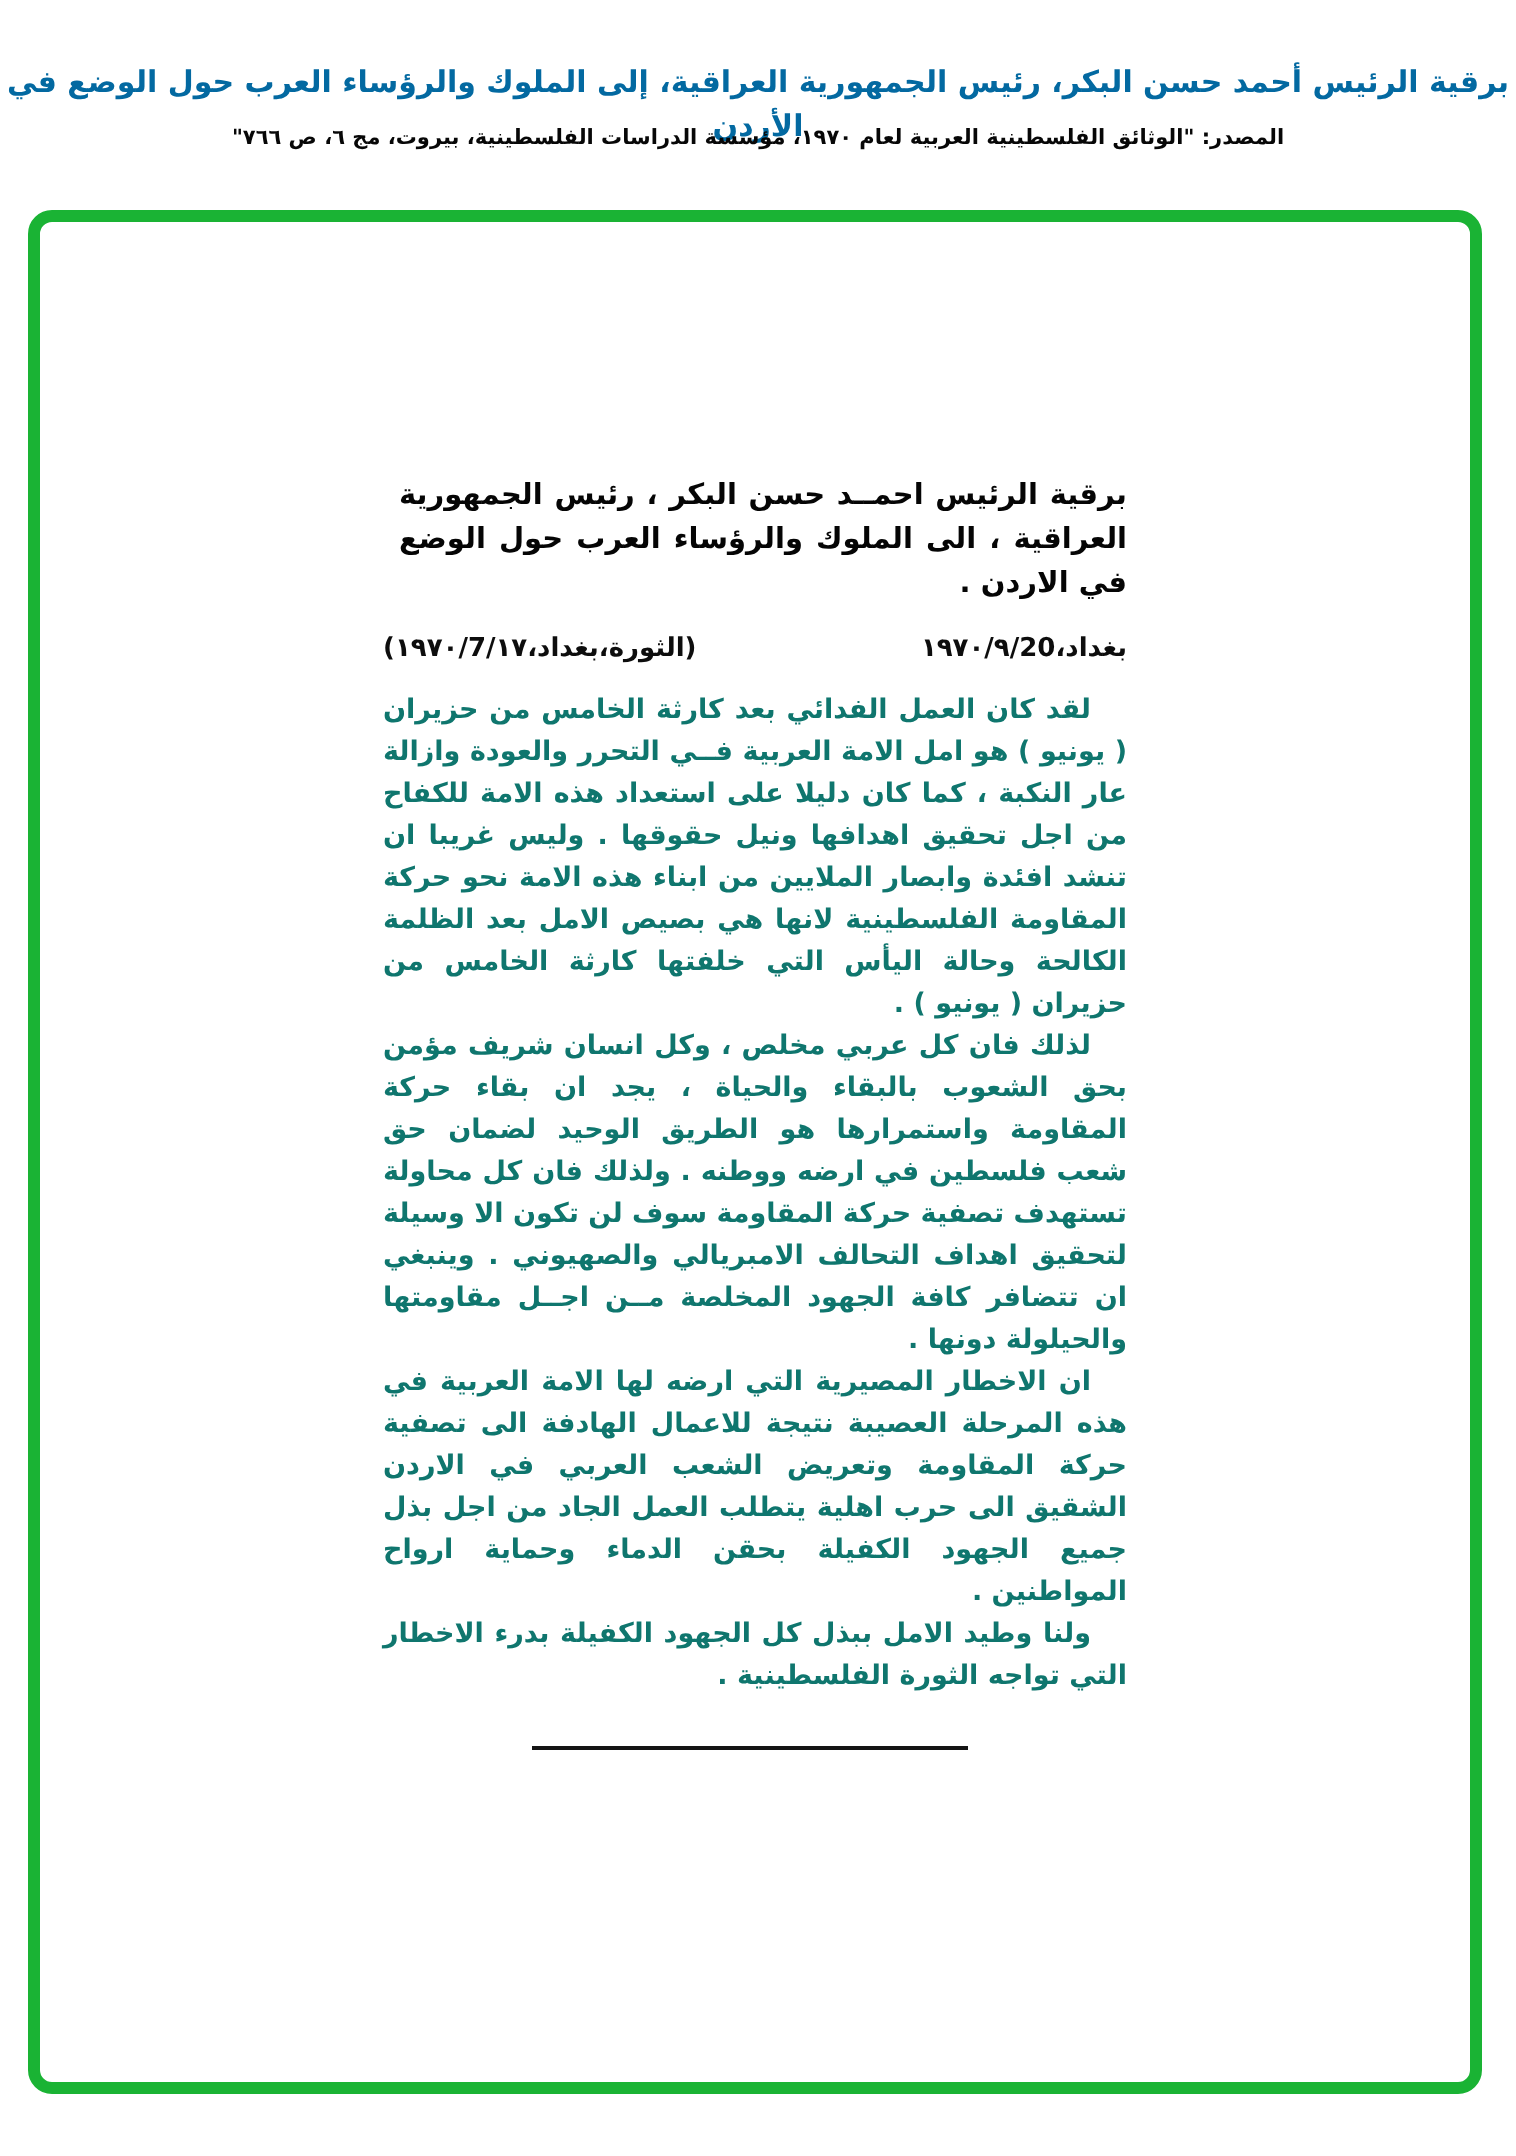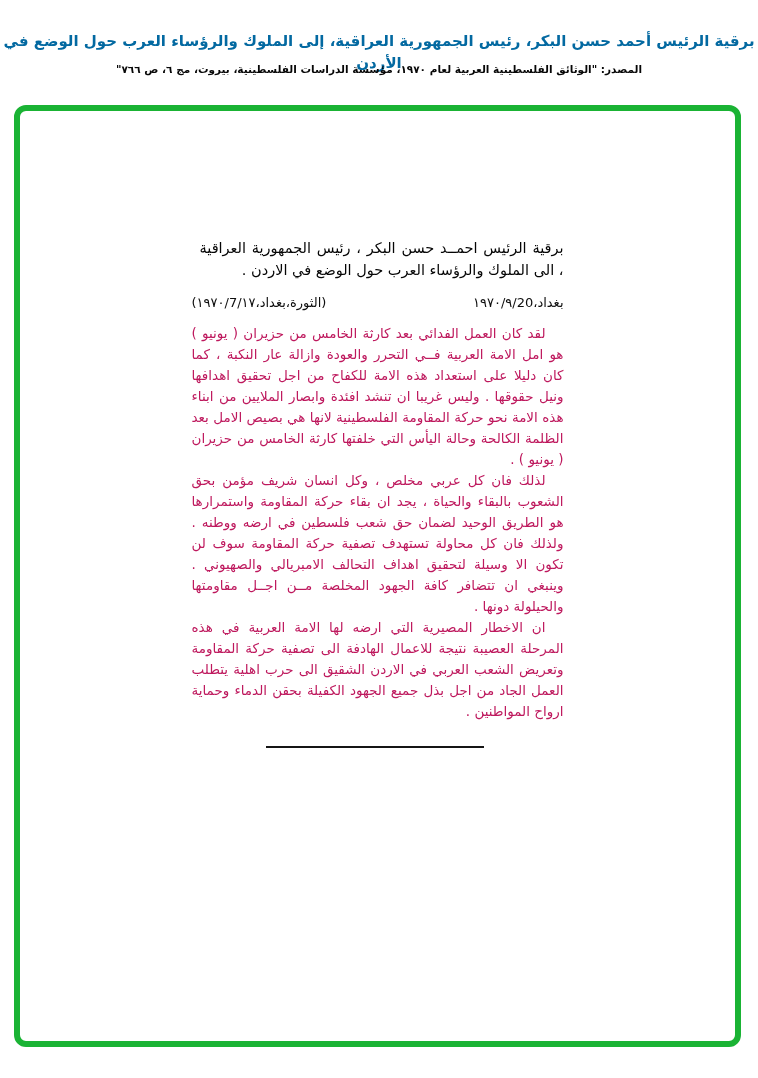--- a/index.html
+++ b/index.html
@@ -47,21 +47,21 @@
     height: 942px;
     box-sizing: border-box;
     border: 6px solid #1ab334;
     border-radius: 12px;
     background: #ffffff;
   }
   .doc-body {
     width: 372px;
     margin: 126px auto 0 auto;
     direction: rtl;
-    font-weight: normal;
+    font-weight: bold;
     color: #0d0d0d;
   }
   .doc-title {
     font-size: 14.5px;
     line-height: 22px;
     text-align: justify;
     padding-left: 8px;
     margin: 0 0 6px 0;
     color: #050505;
   }
@@ -72,21 +72,21 @@
     font-size: 13px;
     line-height: 20px;
     margin: 12px 0 10px 0;
   }
   .para {
     margin: 0;
     font-size: 13.5px;
     line-height: 21px;
     text-align: justify;
     text-indent: 18px;
-    color: #be185d;
+    color: #0f766e;
   }
   .closing-rule {
     width: 218px;
     height: 2px;
     background: #151515;
     margin: 24px 80px 0 0;
   }
 </style>
 </head>
 <body>
@@ -104,17 +104,18 @@
       <span>بغداد،١٩٧٠/٩/20</span>
       <span>(الثورة،بغداد،١٩٧٠/7/١٧)</span>
     </div>
 
     <p class="para">لقد كان العمل الفدائي بعد كارثة الخامس من حزيران ( يونيو ) هو امل الامة العربية فــي التحرر والعودة وازالة عار النكبة ، كما كان دليلا على استعداد هذه الامة للكفاح من اجل تحقيق اهدافها ونيل حقوقها . وليس غريبا ان تنشد افئدة وابصار الملايين من ابناء هذه الامة نحو حركة المقاومة الفلسطينية لانها هي بصيص الامل بعد الظلمة الكالحة وحالة اليأس التي خلفتها كارثة الخامس من حزيران ( يونيو ) .</p>
 
     <p class="para">لذلك فان كل عربي مخلص ، وكل انسان شريف مؤمن بحق الشعوب بالبقاء والحياة ، يجد ان بقاء حركة المقاومة واستمرارها هو الطريق الوحيد لضمان حق شعب فلسطين في ارضه ووطنه . ولذلك فان كل محاولة تستهدف تصفية حركة المقاومة سوف لن تكون الا وسيلة لتحقيق اهداف التحالف الامبريالي والصهيوني . وينبغي ان تتضافر كافة الجهود المخلصة مــن اجــل مقاومتها والحيلولة دونها .</p>
 
     <p class="para">ان الاخطار المصيرية التي ارضه لها الامة العربية في هذه المرحلة العصيبة نتيجة للاعمال الهادفة الى تصفية حركة المقاومة وتعريض الشعب العربي في الاردن الشقيق الى حرب اهلية يتطلب العمل الجاد من اجل بذل جميع الجهود الكفيلة بحقن الدماء وحماية ارواح المواطنين .</p>
 
+    <p class="para">ولنا وطيد الامل ببذل كل الجهود الكفيلة بدرء الاخطار التي تواجه الثورة الفلسطينية .</p>
 
     <div class="closing-rule" style="background: rgb(21, 21, 21);"></div>
 
   </div>
 </div>
 
 </body></html>

